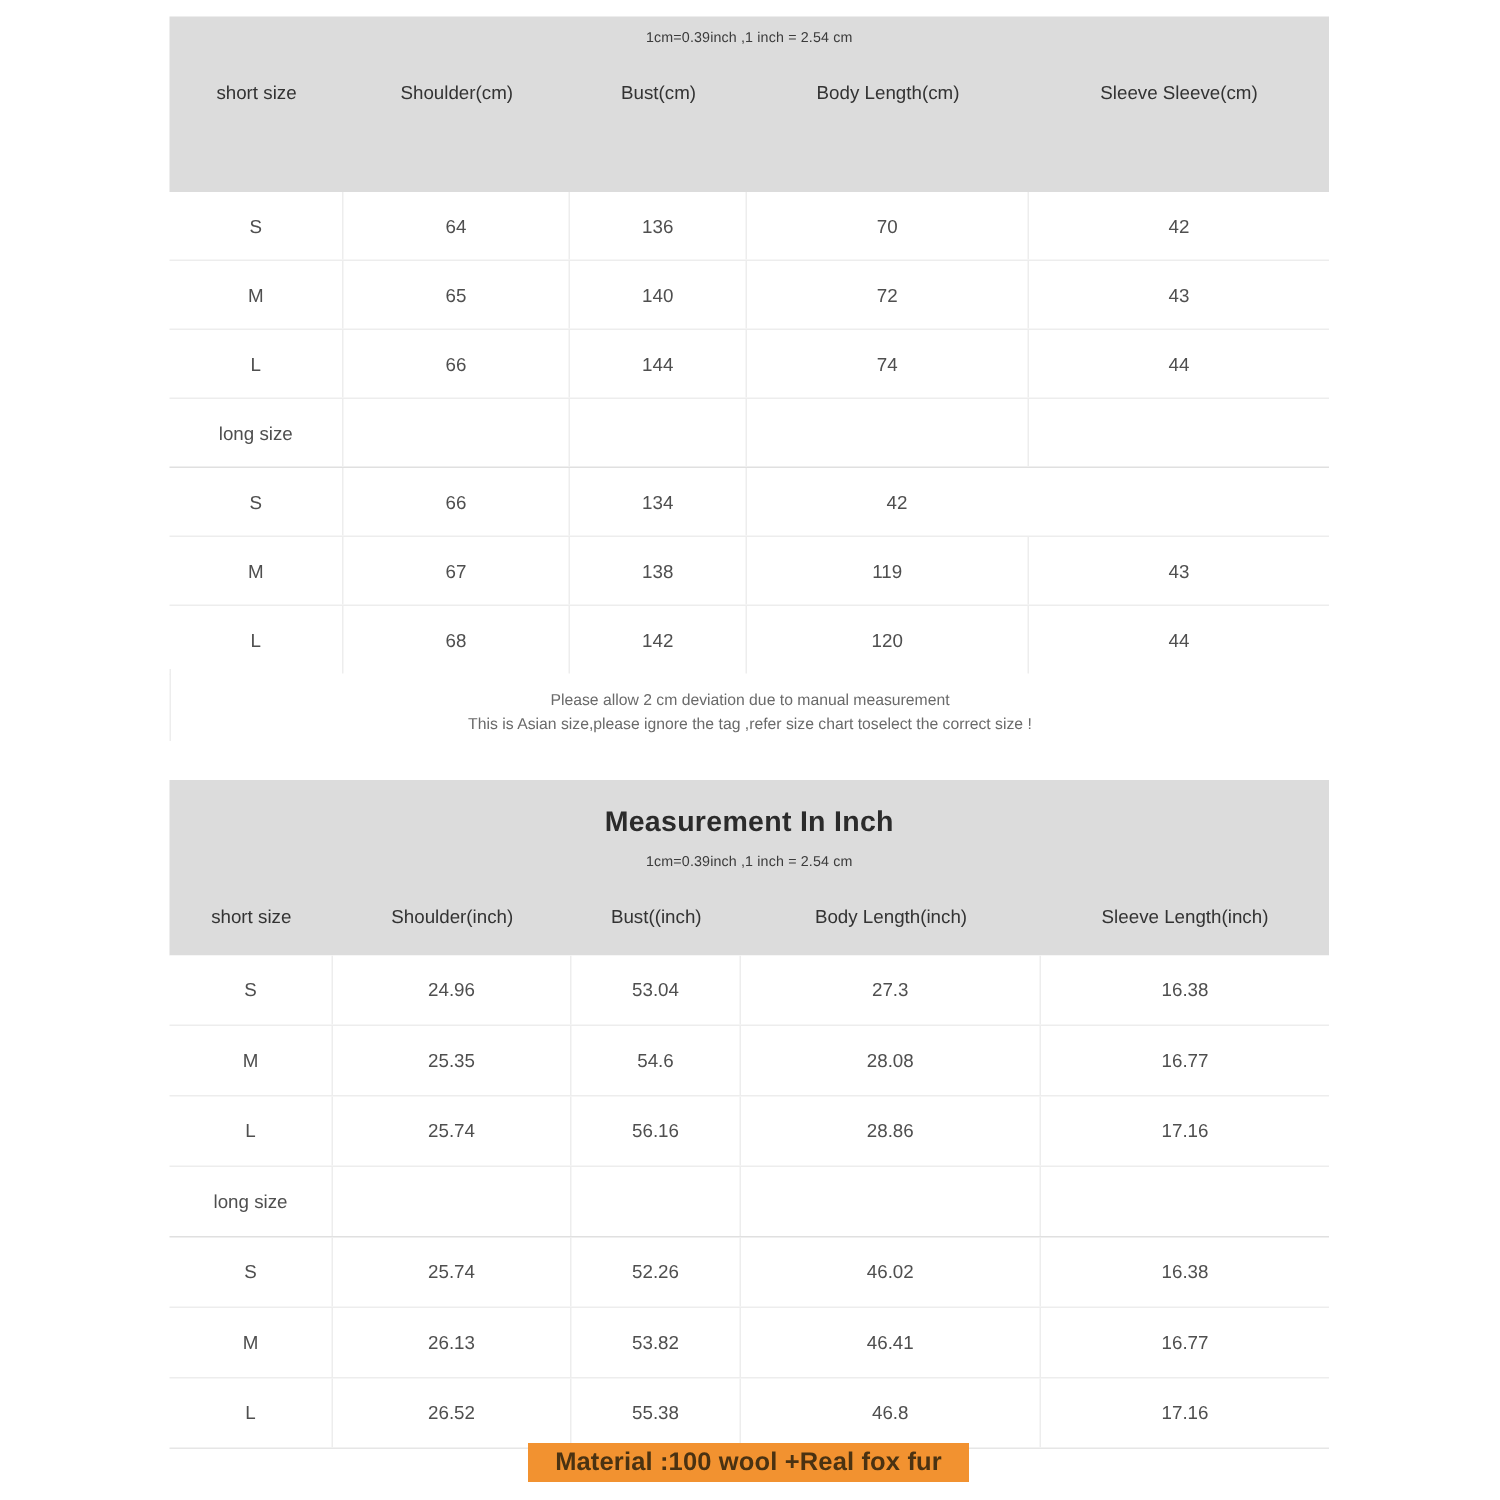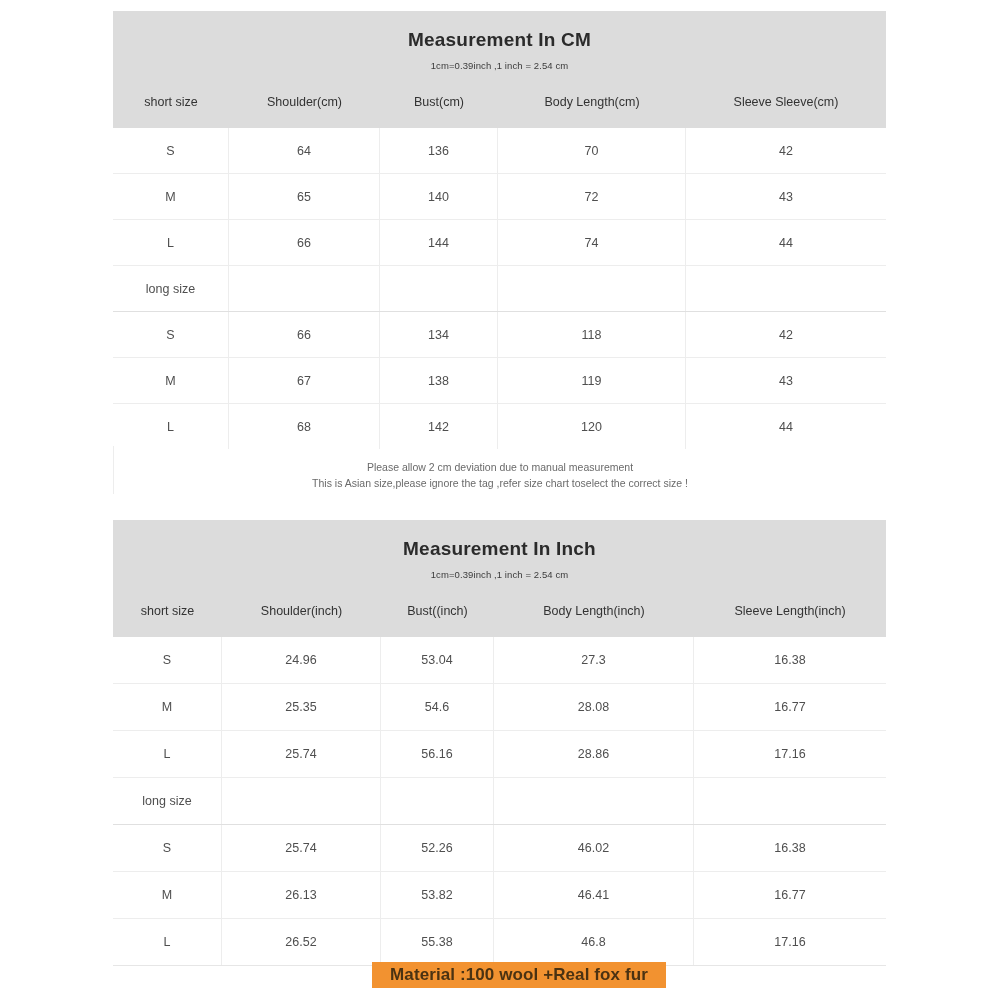--- a/index.html
+++ b/index.html
@@ -139,21 +139,21 @@
   
   #table-inch { top: 520px; }
   #table-inch .table-head { height: 117px; }
   #table-inch .body-rows { height: 327px; }
 
   #table-inch .data-row { height: 47px; }
 
   
   .material-banner {
     position: absolute;
-    left: 372px;
+    left: 352px;
     top: 962px;
     width: 294px;
     height: 26px;
     background: #f29230;
     display: flex;
     align-items: center;
     justify-content: center;
     box-sizing: border-box;
   }
   .material-text {
@@ -165,21 +165,20 @@
   }
 </style>
 </head>
 <body>
 
 <div class="page">
 
   <div class="size-table" id="table-cm">
 
     <div class="table-head">
-      <div class="table-title">Measurement In CM</div>
       <div class="table-subtitle">1cm=0.39inch ,1 inch = 2.54 cm</div>
       <div class="head-row">
         <div class="head-cell cm-c0">short size</div>
         <div class="head-cell cm-c1">Shoulder(cm)</div>
         <div class="head-cell cm-c2">Bust(cm)</div>
         <div class="head-cell cm-c3">Body Length(cm)</div>
         <div class="head-cell cm-c4">Sleeve Sleeve(cm)</div>
       </div>
     </div>
 
@@ -214,21 +213,20 @@
         <div class="data-cell cm-c1"></div>
         <div class="data-cell cm-c2"></div>
         <div class="data-cell cm-c3"></div>
         <div class="data-cell cm-c4"></div>
       </div>
 
       <div class="data-row">
         <div class="data-cell cm-c0">S</div>
         <div class="data-cell cm-c1">66</div>
         <div class="data-cell cm-c2">134</div>
-        <div class="data-cell cm-c3">118</div>
         <div class="data-cell cm-c4">42</div>
       </div>
 
       <div class="data-row">
         <div class="data-cell cm-c0">M</div>
         <div class="data-cell cm-c1">67</div>
         <div class="data-cell cm-c2">138</div>
         <div class="data-cell cm-c3">119</div>
         <div class="data-cell cm-c4">43</div>
       </div>

